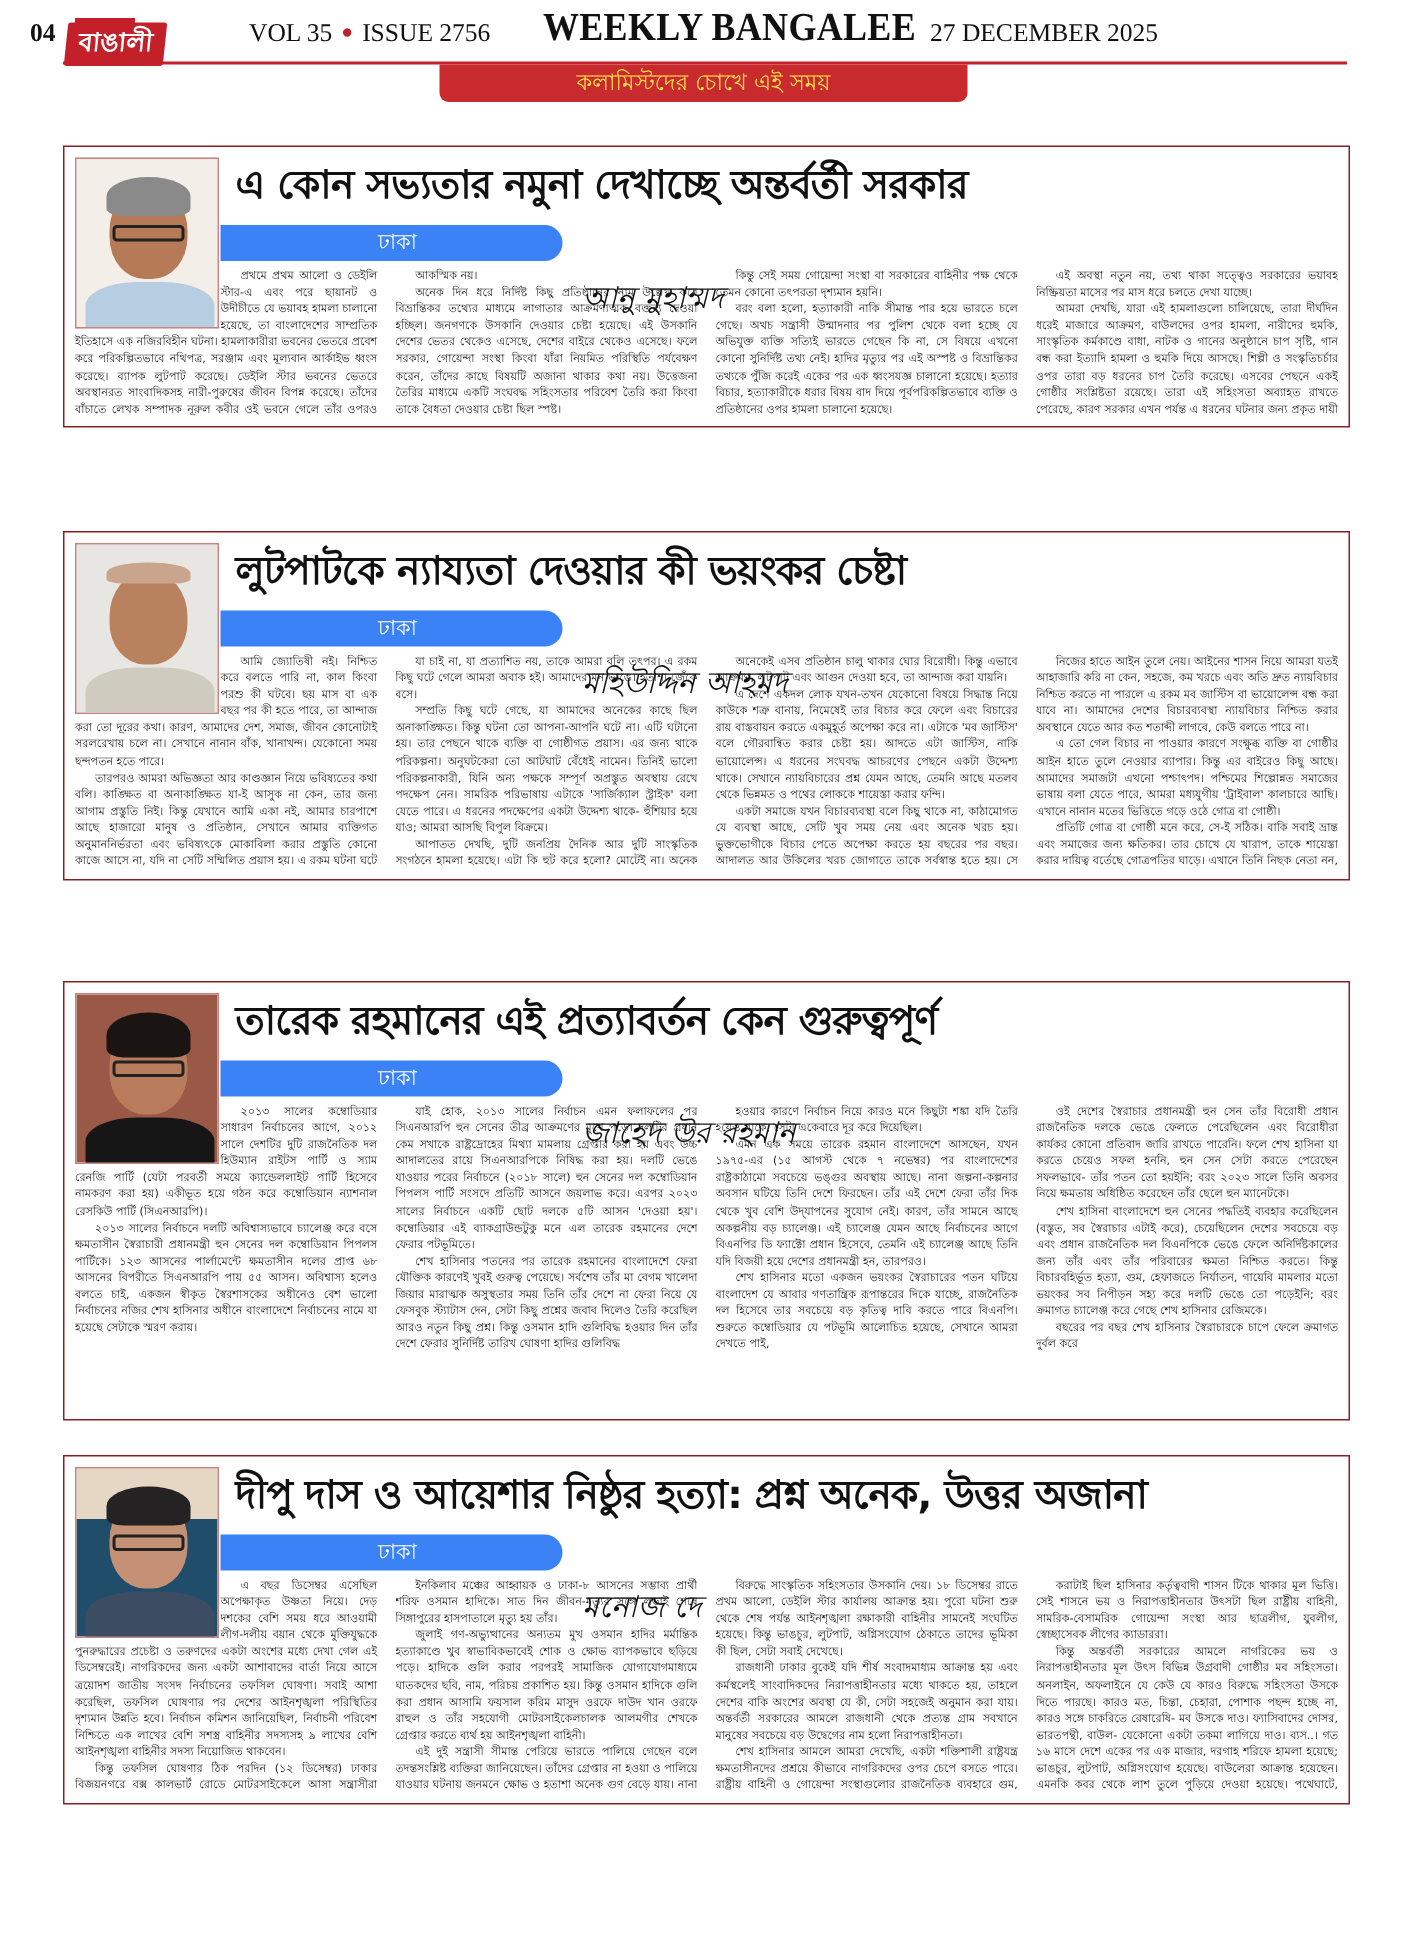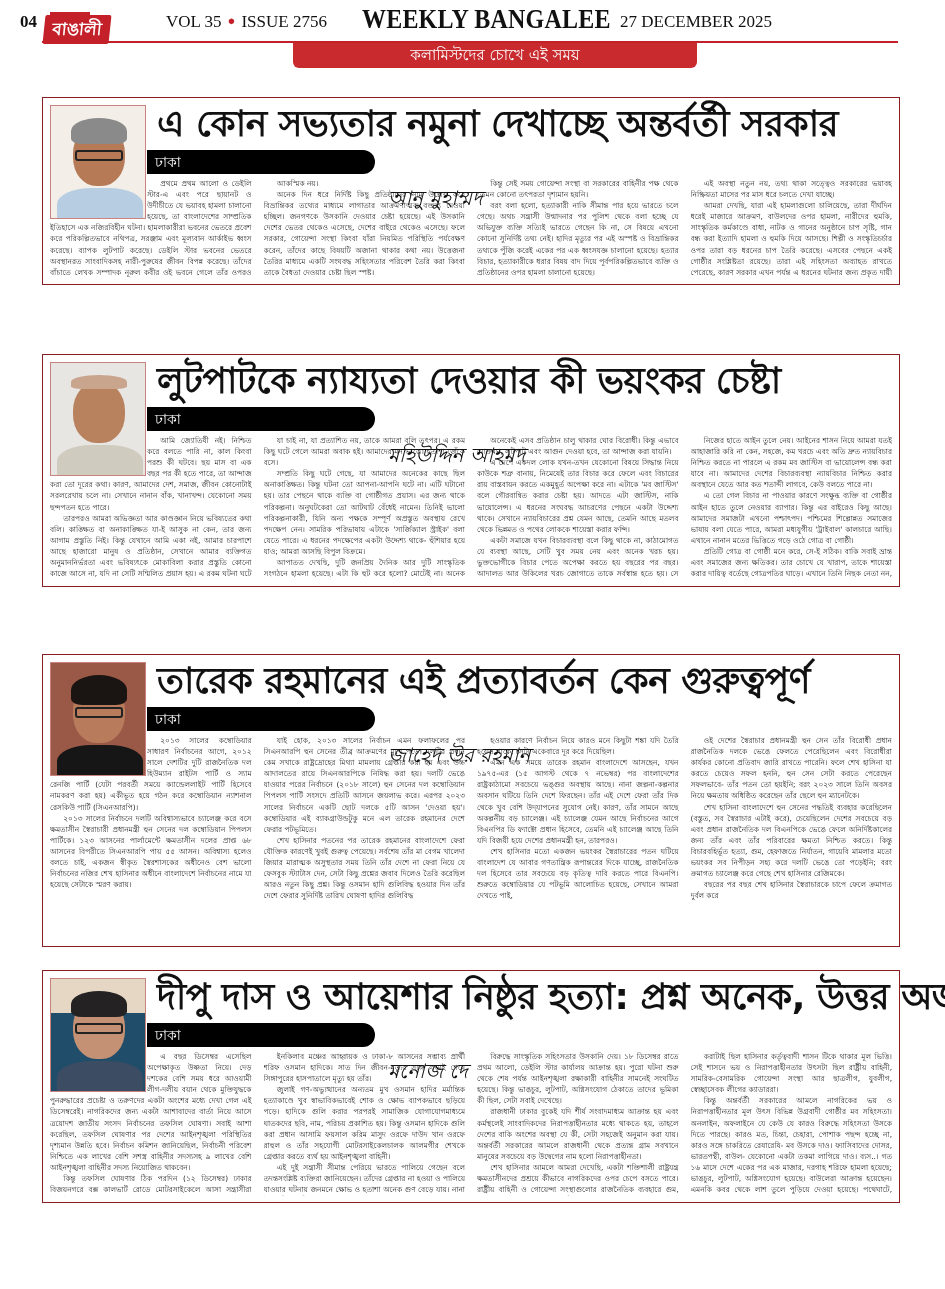--- a/index.html
+++ b/index.html
@@ -9,42 +9,42 @@
   .masthead { position: absolute; left: 0; top: 0; width: 945px; height: 92px; }
   .page-no { position: absolute; left: 20px; top: 12px; font-family: "Liberation Serif", serif; font-size: 17px; font-weight: bold; }
   .logo { position: absolute; left: 44px; top: 12px; width: 66px; height: 32px; }
   .logo .logo-tag { position: absolute; left: 6px; top: 0; width: 40px; height: 4px; background: #c4202a; }
   .logo .logo-word { position: absolute; left: 0; top: 3px; width: 66px; height: 29px; background: #c4202a; color: #fff; font-family: "DejaVu Sans", sans-serif; font-weight: bold; font-size: 17px; line-height: 29px; text-align: center; border-radius: 2px; transform: skewX(-6deg); }
   .vol { position: absolute; left: 166px; top: 12px; font-family: "Liberation Serif", serif; font-size: 17px; }
   .vol .dot { color: #c4202a; margin: 0 6px; font-size: 13px; position: relative; top: -2px; }
   .paper-title { position: absolute; left: 362px; top: 6px; font-family: "Liberation Serif", serif; font-size: 24px; font-weight: bold; letter-spacing: 0.2px; transform: scaleY(1.1); }
   .date { position: absolute; left: 620px; top: 12px; font-family: "Liberation Serif", serif; font-size: 17px; }
   .mast-rule { position: absolute; left: 42px; top: 41px; width: 856px; height: 2px; background: #c4202a; }
-  .section-banner { position: absolute; left: 293px; top: 43px; width: 404px; height: 25px; background: #c82a2e; border-radius: 0 0 6px 6px; color: #ffffff; font-family: "DejaVu Sans", sans-serif; font-size: 15px; text-align: center; line-height: 25px; }
+  .section-banner { position: absolute; left: 293px; top: 43px; width: 352px; height: 25px; background: #c82a2e; border-radius: 0 0 6px 6px; color: #fde047; font-family: "DejaVu Sans", sans-serif; font-size: 15px; text-align: center; line-height: 25px; }
 
   .article { position: absolute; left: 42px; width: 858px; border: 1.5px solid #8b1e22; background: #fff; }
   .art1 { top: 97px; height: 188px; }
   .art2 { top: 354px; height: 233px; }
   .art3 { top: 654px; height: 293px; }
   .art4 { top: 970px; height: 233px; padding-left: 48px; }
 
   .photo { position: absolute; left: 7px; top: 7px; width: 96px; height: 114px; border: 1px solid #c8837f; overflow: hidden; background: #e9e4dc; }
   .photo .bg { position: absolute; left: 0; top: 0; width: 100%; height: 100%; }
   .photo .head { position: absolute; left: 22px; top: 18px; width: 52px; height: 62px; border-radius: 48% 48% 45% 45%; background: #c98e6a; }
   .photo .hair { position: absolute; left: 20px; top: 12px; width: 56px; height: 26px; border-radius: 50% 50% 20% 20%; }
   .photo .glasses { position: absolute; left: 24px; top: 44px; width: 48px; height: 11px; border: 2px solid #222; border-radius: 3px; }
   .photo .body { position: absolute; left: 6px; top: 82px; width: 86px; height: 40px; border-radius: 40% 40% 0 0; }
 
   .p1 .bg { background: #f3efe8; } .p1 .hair { background: #8a8a8a; } .p1 .body { background: #b7cde2; } .p1 .head { background: #b77a57; }
   .p2 .bg { background: #e8e6e3; } .p2 .hair { background: #c9a58d; height: 14px; } .p2 .body { background: #cfcbbe; } .p2 .head { background: #b9825f; }
   .p3 .bg { background: #9a5846; } .p3 .hair { background: #1a1512; height: 30px; } .p3 .body { background: #161616; } .p3 .head { background: #b87c5c; }
   .p4 .bg { background: linear-gradient(#e6d7c4 0 30%, #1f4d6a 30% 100%); } .p4 .hair { background: #242222; } .p4 .body { background: #3c4c62; } .p4 .head { background: #c49174; }
 
-  .headline { position: absolute; left: 114px; top: 4px; right: 6px; font-family: "DejaVu Sans", sans-serif; font-size: 36px; line-height: 44px; white-space: nowrap; color: #111; letter-spacing: -0.5px; }
-  .dateline-bar { position: absolute; left: 104px; top: 52px; width: 228px; height: 24px; background: #000000; border-radius: 0 14px 14px 0; color: #fff; font-family: "DejaVu Sans", sans-serif; font-size: 14px; line-height: 24px; padding-left: 8px; }
+  .headline { position: absolute; left: 114px; top: 4px; right: 6px; font-family: "DejaVu Sans", sans-serif; font-size: 26px; line-height: 44px; white-space: nowrap; color: #111; letter-spacing: -0.5px; }
+  .dateline-bar { position: absolute; left: 104px; top: 52px; width: 228px; height: 24px; background: #3b82f6; border-radius: 0 14px 14px 0; color: #fff; font-family: "DejaVu Sans", sans-serif; font-size: 14px; line-height: 24px; padding-left: 8px; text-align: center; }
   .byline { position: absolute; left: 345px; top: 53px; font-family: "DejaVu Serif", serif; font-style: italic; font-size: 20px; line-height: 22px; color: #111; margin-top: 36px; }
 
   .cols { position: absolute; left: 7px; top: 80px; right: 7px; bottom: 6px; display: grid; grid-template-columns: 1fr 1fr 1fr 1fr; column-gap: 12px; }
   .col { font-family: "DejaVu Sans", sans-serif; font-size: 7.4px; line-height: 11.1px; text-align: justify; color: #1a1a1a; overflow: hidden; }
   .col p { text-indent: 1.8em; }
   .col .float-space { float: left; width: 97px; height: 44px; }
 </style>
 </head>
 <body>
 

